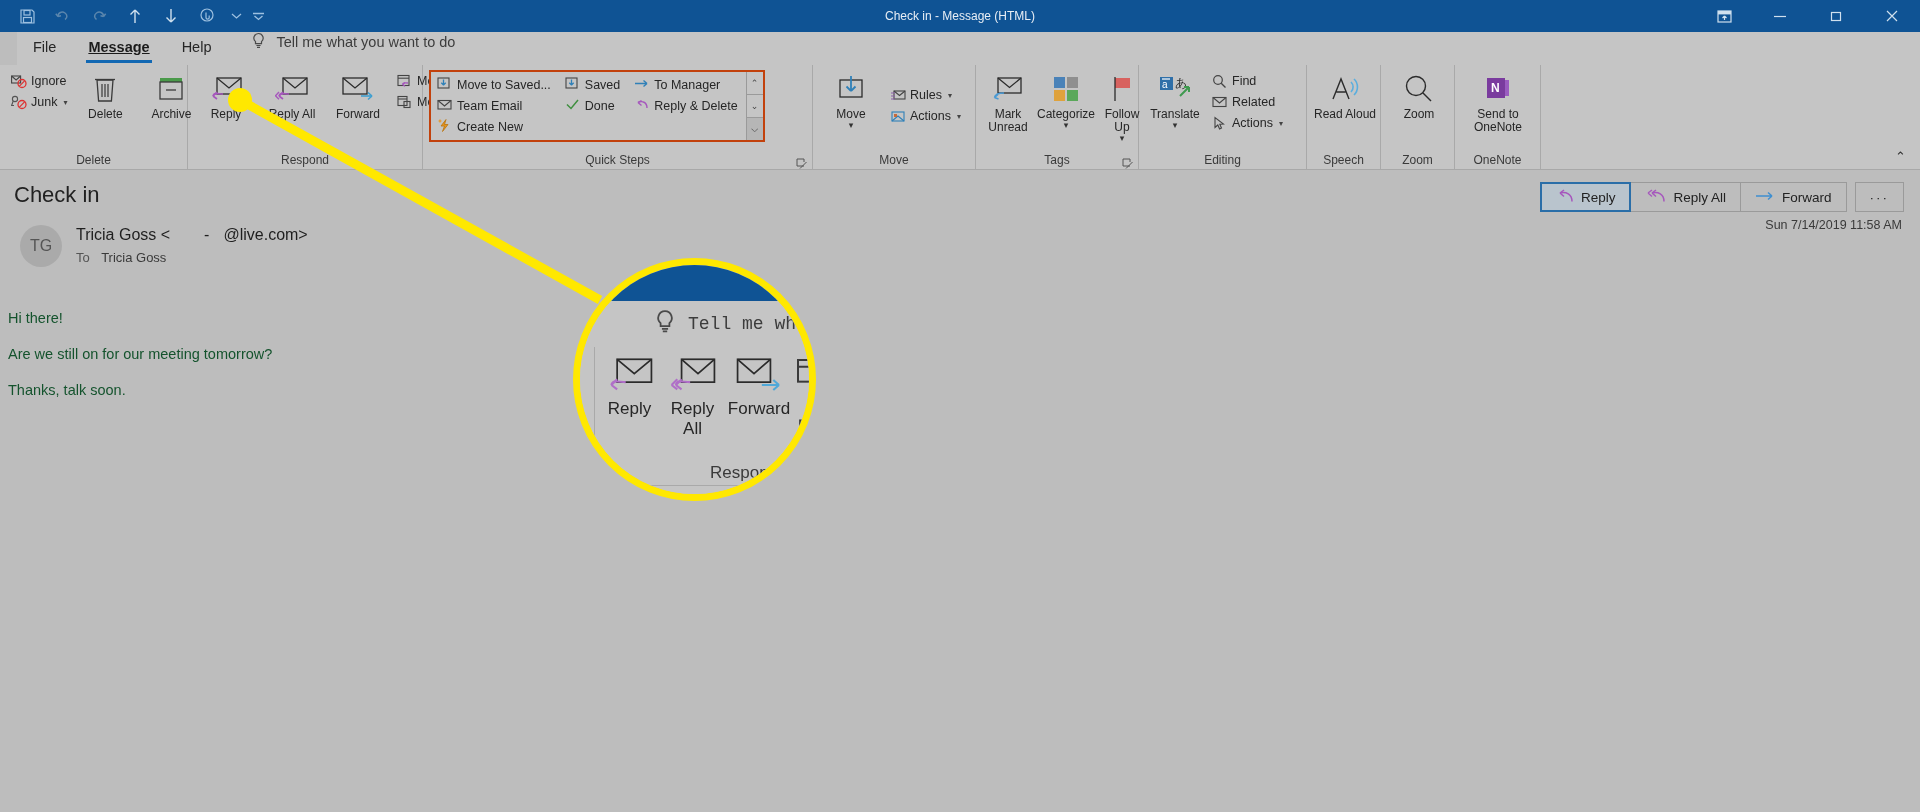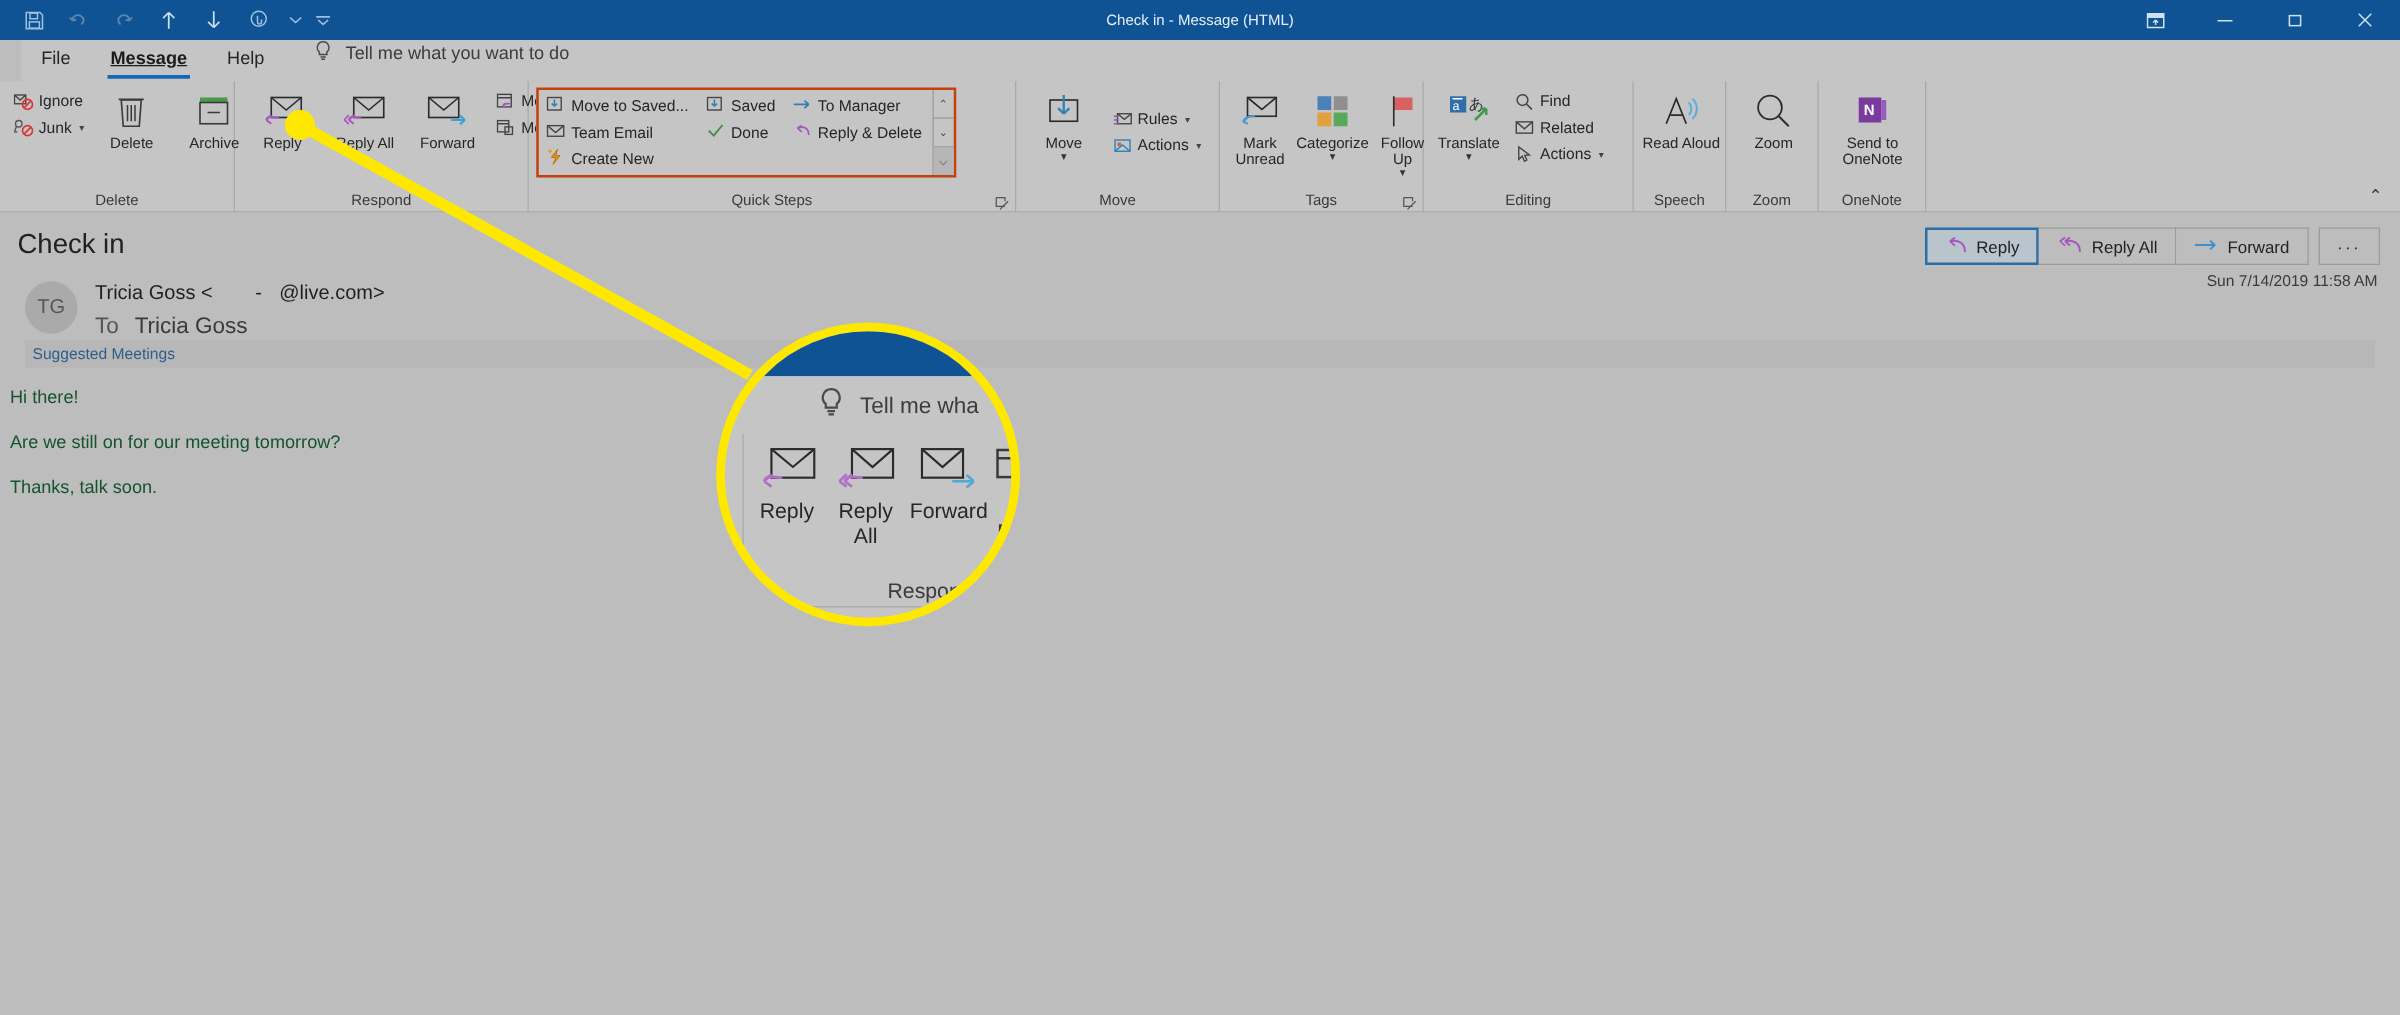--- a/index.html
+++ b/index.html
@@ -161,21 +161,21 @@
   }
   .from {
     position: absolute; left: 76px; top: 56px;
     font-size: 16px; color: #1f1f1f;
     display: flex; align-items: baseline; gap: 0px;
   }
   .redact { display:inline-block; width: 34px; }
   .redact2 { display:inline-block; width: 14px; }
   .to {
     position: absolute; left: 76px; top: 80px;
-    font-size: 18px; color: #3a3a3a;
+    font-size: 13px; color: #3a3a3a;
   }
   .to .lbl { color:#555; margin-right: 8px; }
   .sugg-bar {
     position: absolute; left: 20px; top: 102px;
     width: 1880px; height: 22px;
     background: #b7b7b7;
     display: flex; align-items: center;
   }
   .sugg-bar span {
     margin-left: 6px; font-size: 12.5px; color: #2d5f8a;
@@ -228,21 +228,21 @@
     position: absolute; left: 0; top: 0; width: 229px; height: 36px;
     background: #0f5394;
   }
   .mag-tabstrip {
     position: absolute; left: 0; top: 36px; width: 229px; height: 46px;
     background: #c5c5c5;
     display: flex; align-items: center;
   }
   .mag-tell {
     display: flex; align-items: center; gap: 12px;
-    margin-left: 74px; font-size: 18px; color: #3c3c3c; white-space: nowrap;
+    margin-left: 74px; font-size: 18px; color: #3c3c3c; white-space: nowrap; font-family: Liberation Mono, monospace;
   }
   .mag-ribbon {
     position: absolute; left: 0; top: 82px; width: 229px; height: 147px;
     background: #c5c5c5;
   }
   .mag-divider {
     position: absolute; left: 14px; top: 0; width: 1px; height: 108px;
     background: #a9a9a9;
   }
   .mag-btns { position: absolute; left: 22px; top: 8px; display: flex; gap: 8px; }
@@ -753,23 +753,20 @@
       <span>-</span>
       <span class="redact2"></span>
       <span>@live.com&gt;</span>
     </div>
 
     <div class="to">
       <span class="lbl">To</span>
       <span>Tricia Goss</span>
     </div>
 
-    <div class="sugg-bar">
-      <span>Suggested Meetings</span>
-    </div>
 
     <div class="bodytext">
       <p>Hi there!</p>
       <p>Are we still on for our meeting tomorrow?</p>
       <p>Thanks, talk soon.</p>
     </div>
 
     <div class="respond-actions">
       <div class="ra-btn sel">
         <span>

